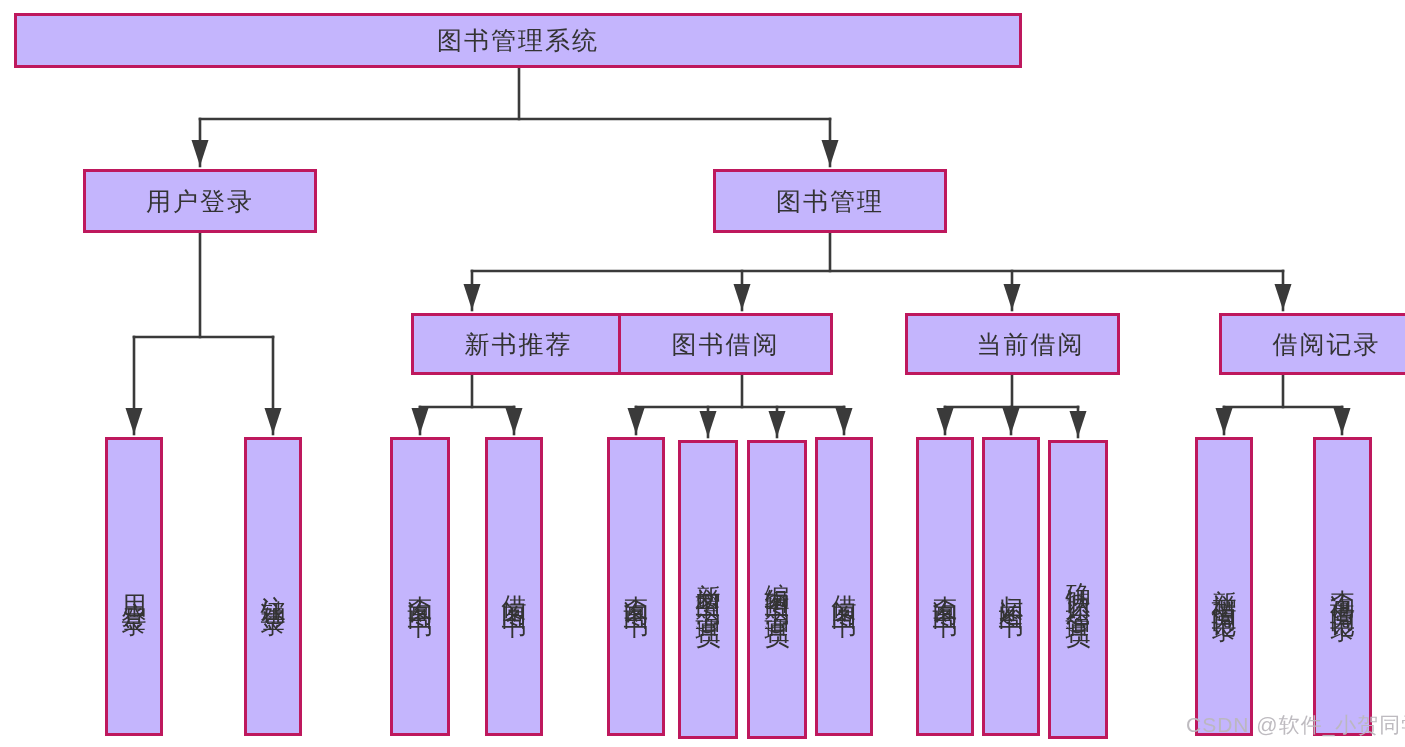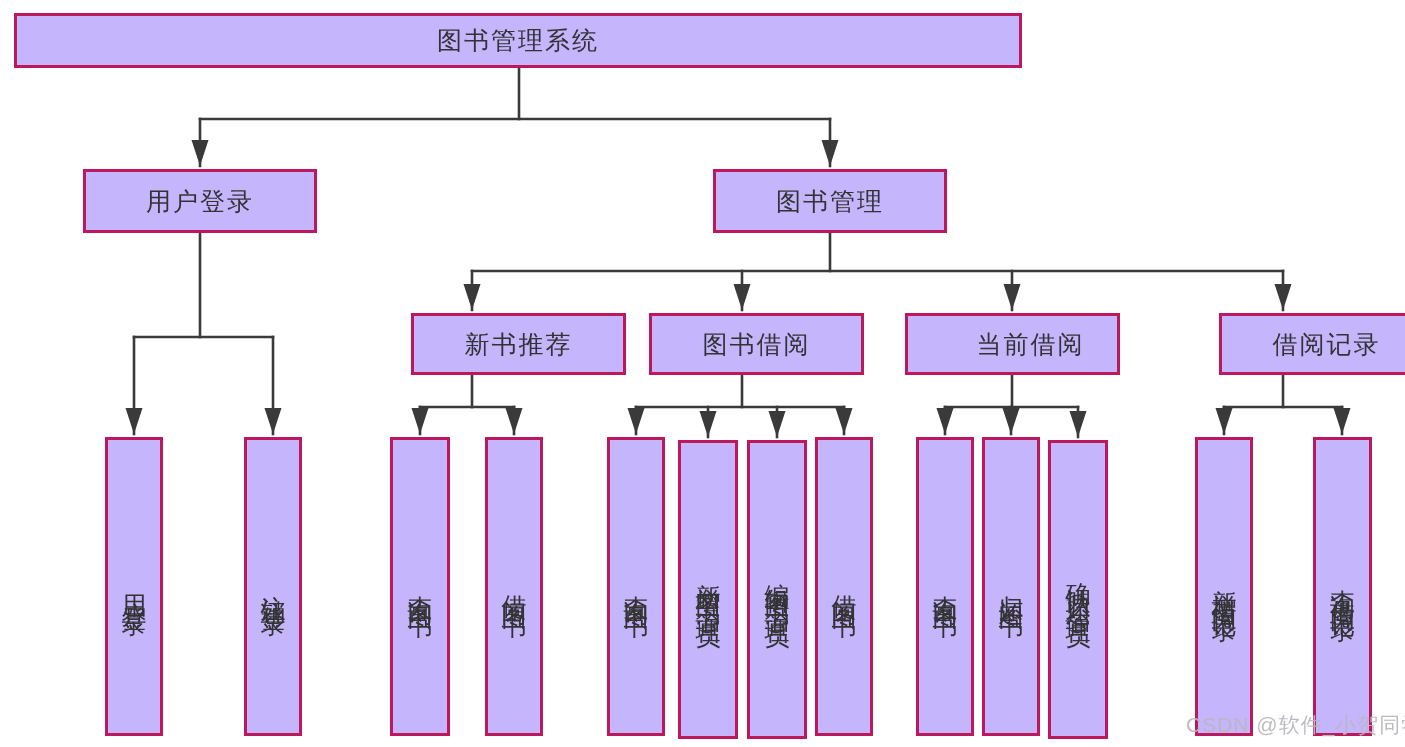--- a/index.html
+++ b/index.html
@@ -122,21 +122,21 @@
   <div class="node hnode" style="left:83px; top:169px; width:234px; height:64px;">
     <span>用户登录</span>
   </div>
   <div class="node hnode" style="left:713px; top:169px; width:234px; height:64px;text-align:right;">
     <span>图书管理</span>
   </div>
 
   <div class="node hnode" style="left:365px; top:313px; width:215px; height:62px;margin-left:46px;">
     <span>新书推荐</span>
   </div>
-  <div class="node hnode" style="left:649px; top:313px; width:215px; height:62px;">
+  <div class="node hnode" style="left:618px; top:313px; width:215px; height:62px;">
     <span>图书借阅</span>
   </div>
   <div class="node hnode" style="left:905px; top:313px; width:215px; height:62px;padding-left:36px;">
     <span>当前借阅</span>
   </div>
   <div class="node hnode" style="left:1175px; top:313px; width:215px; height:62px;margin-left:44px;">
     <span>借阅记录</span>
   </div>
 
   <div class="node vnode" style="left:105px; top:437px; width:58px; height:299px;">

